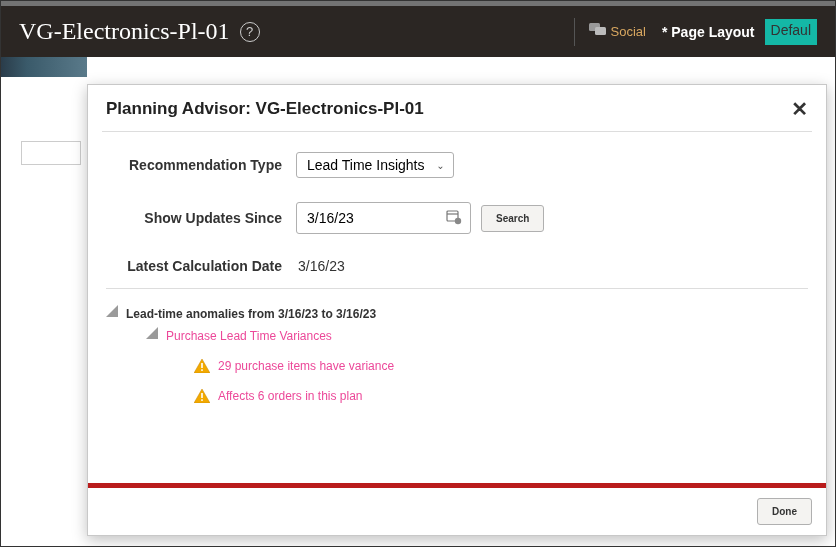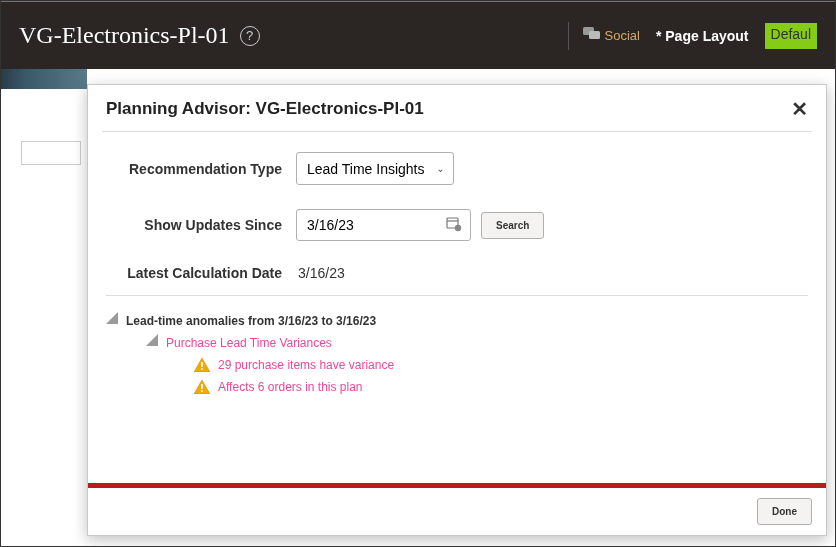--- a/index.html
+++ b/index.html
@@ -7,26 +7,26 @@
       font-family: Arial, Helvetica, sans-serif;
       background: #fff;
       width: 836px;
       height: 547px;
       overflow: hidden;
       position: relative;
       border: 1px solid #333;
     }
     .top-bar {
       background: #2b2623;
-      height: 68px;
+      height: 56px;
       display: flex;
       align-items: center;
       padding: 0 18px;
       color: #fff;
-      border-top: 1px solid #737373;
+      border-top: 5px solid #737373;
     }
     .page-title {
       font-size: 24px;
       font-family: Georgia, 'Times New Roman', serif;
       font-weight: normal;
       display: flex;
       align-items: center;
       gap: 10px;
     }
     .help-icon {
@@ -84,26 +84,26 @@
       color: #999;
       font-size: 15px;
     }
     .page-layout-label {
       color: #fff;
       font-size: 14px;
       font-weight: bold;
       margin-left: 8px;
     }
     .layout-select {
-      background: #84cc16;
+      background: #14b8a6;
       color: #333;
       font-size: 14px;
       padding: 3px 6px;
       border: none;
-      margin-left: 8px;
+      margin-left: 2px;
       height: 26px;
     }
     .accent-strip {
       height: 20px;
       background: linear-gradient(90deg, #2a3c4a 0%, #3a5a6a 30%, #5a7a8a 100%);
       width: 86px;
     }
     .left-input {
       position: absolute;
       left: 20px;
@@ -164,21 +164,21 @@
       font-weight: bold;
       color: #333;
       padding-right: 14px;
     }
     .select-wrap {
       position: relative;
       display: inline-flex;
       align-items: center;
       border: 1px solid #b0b0b0;
       border-radius: 3px;
-      height: 33px;
+      height: 26px;
       padding: 0 28px 0 10px;
       font-size: 14px;
       background: #fff;
     }
     .select-arrow {
       position: absolute;
       right: 8px;
       font-size: 10px;
       color: #555;
       pointer-events: none;
@@ -238,21 +238,21 @@
       transform: translateY(-3px);
     }
     .node-label-bold {
       font-weight: bold;
       color: #333;
     }
     .node-link {
       color: #ec4899;
     }
     .indent-1 { padding-left: 40px; }
-    .indent-2 { padding-left: 88px; }
+    .indent-2 { padding-left: 88px; margin-top: 8px; }
     .warn-icon {
       display: inline-flex;
       width: 16px;
       height: 14px;
       align-items: center;
       justify-content: center;
     }
     .dialog-footer {
       border-top: 5px solid #b91c1c;
       padding: 10px 14px;

